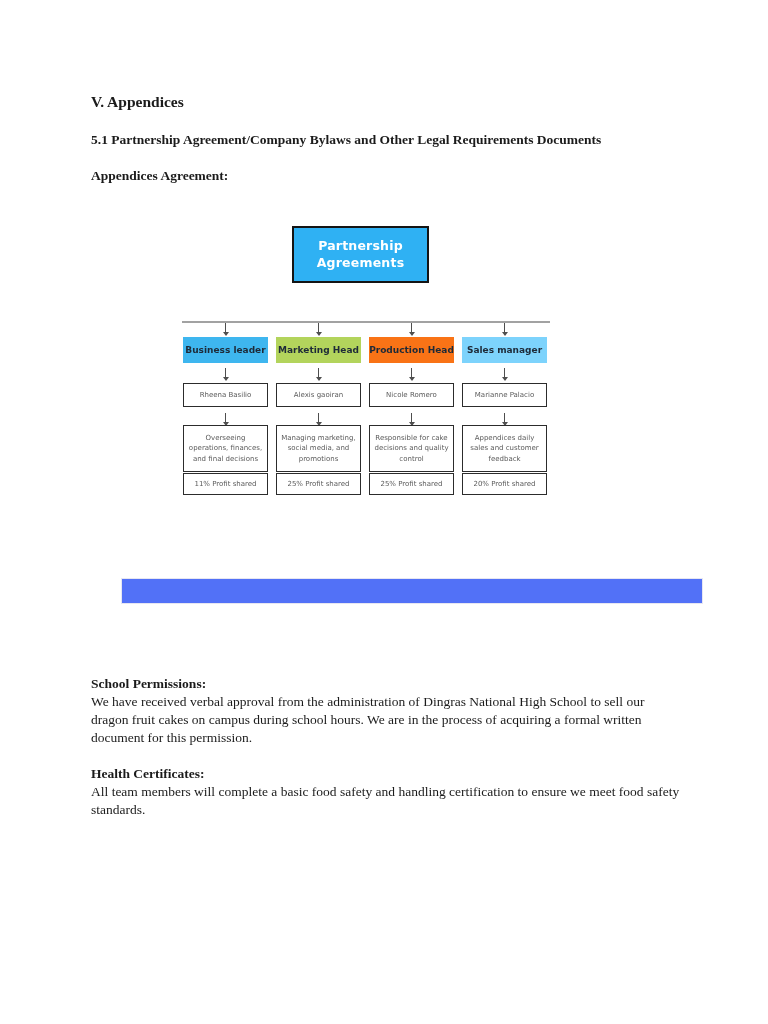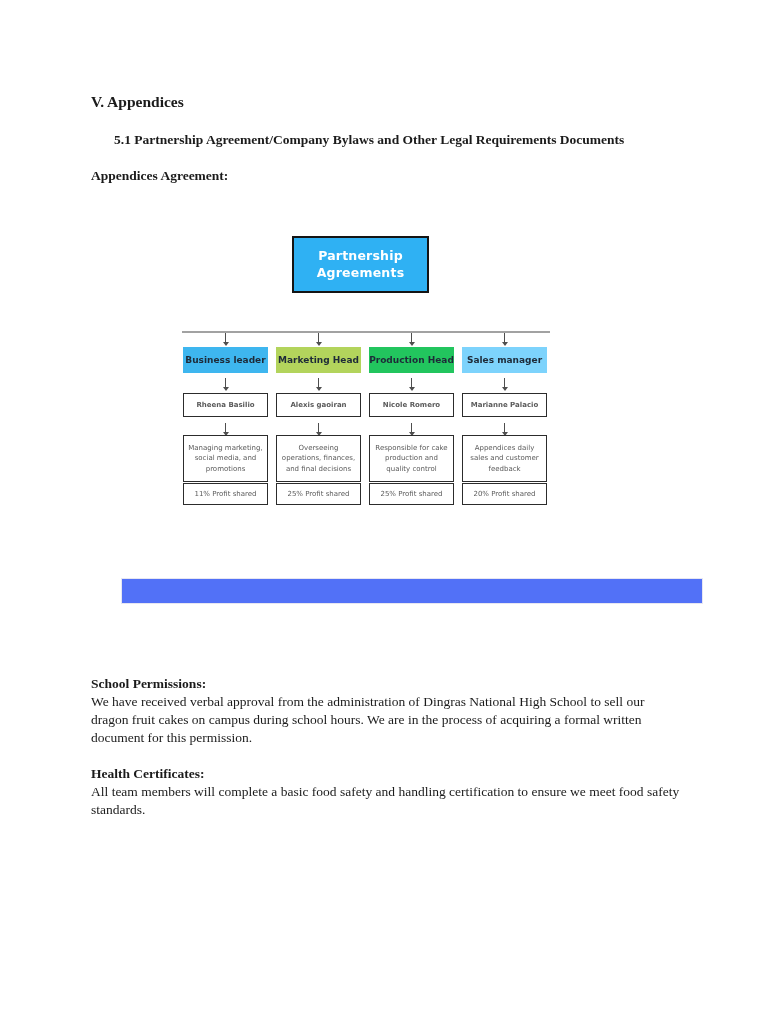--- a/index.html
+++ b/index.html
@@ -10,30 +10,30 @@
     font-family:"Liberation Serif", serif;
     color:#1b1b1b;
     overflow:hidden;
   }
   .h1 {
     position:absolute; left:91px; top:93px;
     font-size:15.5px; font-weight:bold;text-align:center;
   }
   .h2 {
     position:absolute; left:91px; top:132px; width:600px;
-    font-size:13.5px; font-weight:bold;margin-left:23px;
+    font-size:13.5px; font-weight:bold;
   }
   .h3 {
     position:absolute; left:91px; top:168px;
     font-size:13.5px; font-weight:bold;
   }
 
   
   .diagram {
-    position:absolute; left:182px; top:236px; width:381px; height:275px;
+    position:absolute; left:182px; top:226px; width:381px; height:275px;
     font-family:"DejaVu Sans", sans-serif;
   }
   .root-box {
     position:absolute; left:110px; top:0; width:133px; height:53px;
     background:#2fb1f3;
     border:2.5px solid #141414;
     display:flex; align-items:center; justify-content:center; text-align:center;
     color:#ffffff; font-weight:bold; font-size:12.5px; line-height:1.3;
     letter-spacing:.2px;
   }
@@ -63,21 +63,21 @@
   .role-box {
     height:26px;
     display:flex; align-items:center; justify-content:center; text-align:center;
     font-size:9px; font-weight:600; color:#1e2a38;
   }
   .white-box {
     background:#ffffff; border:1.5px solid #2c2c2c;
     display:flex; align-items:center; justify-content:center; text-align:center;
     color:#5a5a5a;
   }
-  .name-box { height:22px; font-size:7px;font-weight:bold; }
+  .name-box { height:22px; font-size:7px; }
   .resp-box { height:43px; font-size:7px; line-height:1.45; padding:1px 3px; }
   .profit-box { height:20px; font-size:7px; }
 
   
   .blue-bar {
     position:absolute; left:121px; top:578px; width:580px; height:24px;
     border:1px solid #e6e6f2;
   }
 
   
@@ -112,21 +112,21 @@
           <span class="arrow"></span>
         </div>
       <div class="arrow-cell">
           <span class="arrow"></span>
         </div>
     </div>
 
     <div class="grid-row row-roles">
       <div class="role-box" style="background: rgb(62, 182, 239);">Business leader</div>
       <div class="role-box" style="background: rgb(179, 212, 92);">Marketing Head</div>
-      <div class="role-box" style="background: #22c55e;">Production Head</div>
+      <div class="role-box" style="background: #f97316;">Production Head</div>
       <div class="role-box" style="background: #7dd3fc;">Sales manager</div>
     </div>
 
     <div class="grid-row row-arrows2">
       <div class="arrow-cell">
           <span class="arrow"></span>
         </div>
       <div class="arrow-cell">
           <span class="arrow"></span>
         </div>
@@ -154,23 +154,23 @@
         </div>
       <div class="arrow-cell">
           <span class="arrow"></span>
         </div>
       <div class="arrow-cell">
           <span class="arrow"></span>
         </div>
     </div>
 
     <div class="grid-row row-resp">
+      <div class="white-box resp-box">Overseeing operations, finances, and final decisions</div>
       <div class="white-box resp-box">Managing marketing, social media, and promotions</div>
-      <div class="white-box resp-box">Overseeing operations, finances, and final decisions</div>
-      <div class="white-box resp-box">Responsible for cake production and quality control</div>
+      <div class="white-box resp-box">Responsible for cake decisions and quality control</div>
       <div class="white-box resp-box">Appendices daily sales and customer feedback</div>
     </div>
 
     <div class="grid-row row-profit">
       <div class="white-box profit-box">11%  Profit shared</div>
       <div class="white-box profit-box">25%  Profit shared</div>
       <div class="white-box profit-box">25%  Profit shared</div>
       <div class="white-box profit-box">20%  Profit shared</div>
     </div>
 

